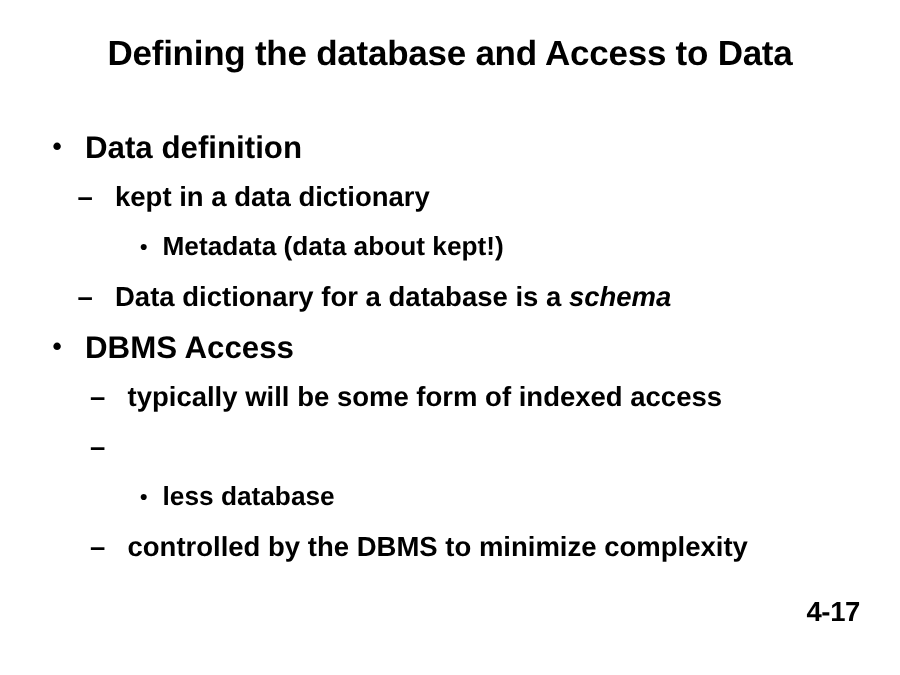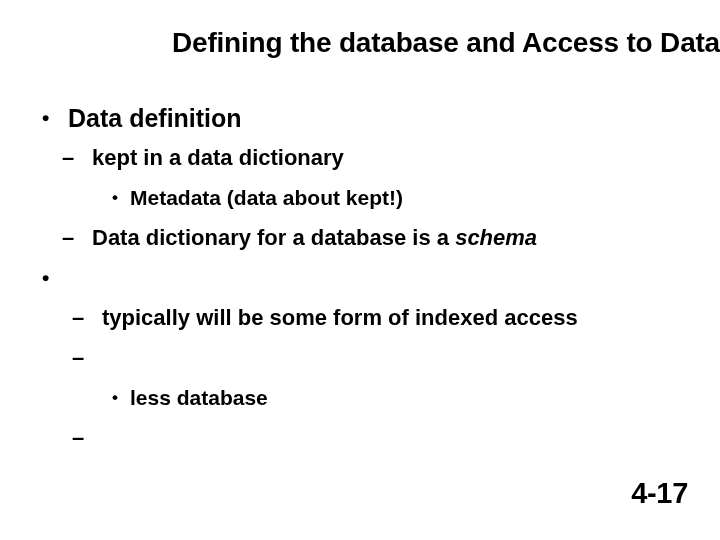--- a/index.html
+++ b/index.html
@@ -17,21 +17,21 @@
     color: #000000;
     -webkit-font-smoothing: none;
   }
 
   
   .slide-title {
     position: absolute;
     left: 0;
     top: 26px;
     width: 720px;
-    text-align: right;
+    text-align: center;
     font-size: 28px;
     font-weight: bold;
     letter-spacing: -0.2px;
     line-height: 34px;
     white-space: nowrap;
   }
 
   
   .body {
     position: absolute;
@@ -95,21 +95,21 @@
   .em-italic {
     font-style: italic;
     font-weight: bold;
   }
 
   
   .page-number {
     position: absolute;
     right: 32px;
     top: 477px;
-    font-size: 29px;
+    font-size: 22px;
     font-weight: bold;
     letter-spacing: -0.3px;
   }
 </style>
 </head>
 <body>
 
 <div id="slide">
 
   <div class="slide-title">Defining the database and Access to Data</div>
@@ -131,37 +131,39 @@
       <span>Metadata (data about kept!)</span>
     </div>
 
     <div class="line lvl2">
       <span class="bullet">–</span>
       <span>Data dictionary for a database is a </span><span class="em-italic">schema</span>
     </div>
 
     <div class="line lvl1">
       <span class="bullet">•</span>
+      <span>DBMS Access</span>
     </div>
 
     <div class="line lvl2 indent-b">
       <span class="bullet">–</span>
       <span>typically will be some form of indexed access</span>
     </div>
 
     <div class="line lvl2 indent-b">
       <span class="bullet">–</span>
     </div>
 
     <div class="line lvl3">
       <span class="bullet">•</span>
       <span>less database</span>
     </div>
 
     <div class="line lvl2 indent-b">
       <span class="bullet">–</span>
+      <span>controlled by the DBMS to minimize complexity</span>
     </div>
 
   </div>
 
   <div class="page-number">4-17</div>
 
 </div>
 
 </body></html>

